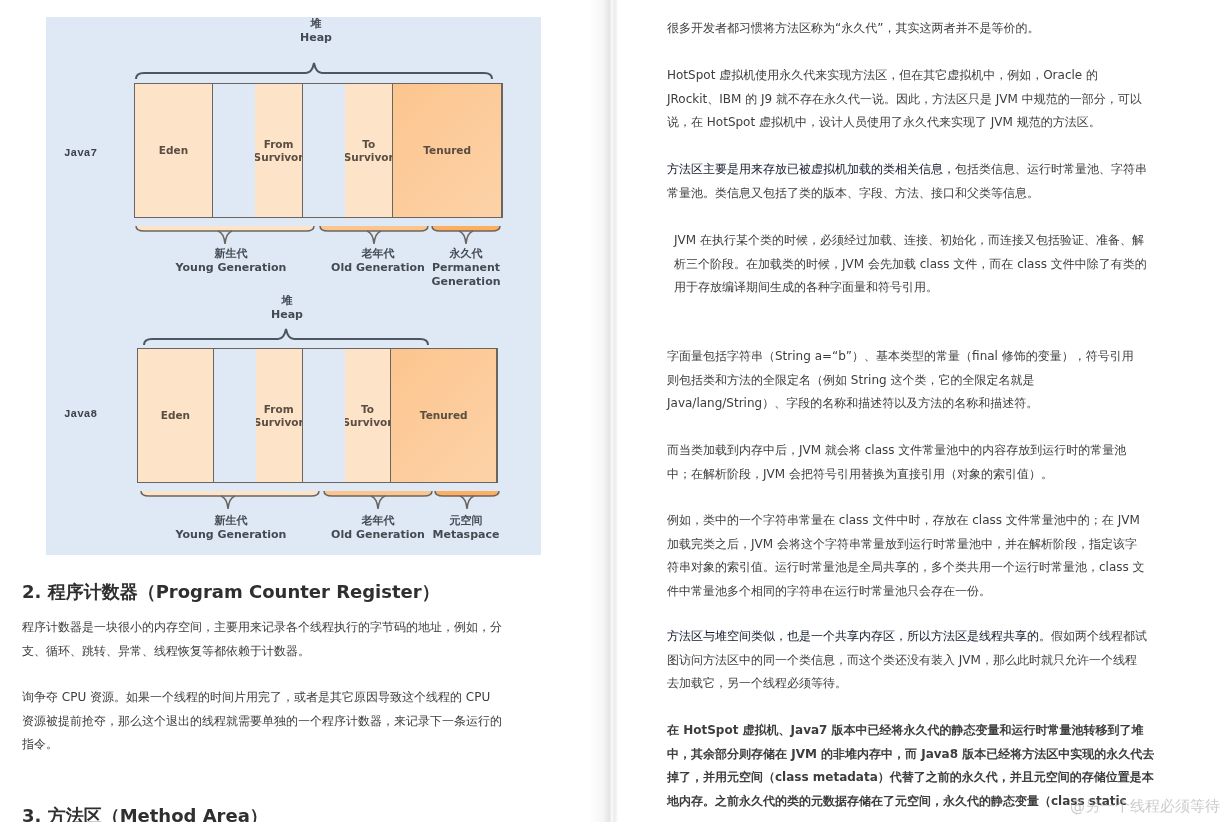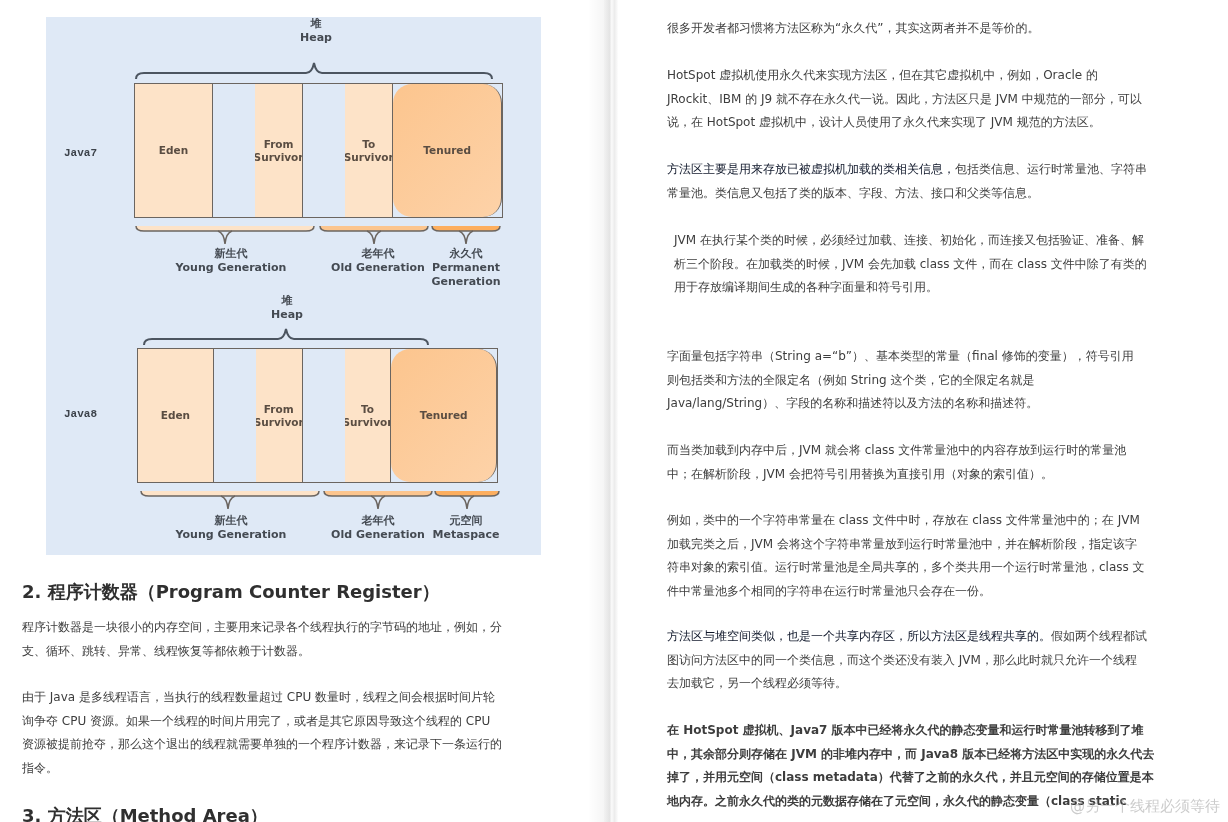--- a/index.html
+++ b/index.html
@@ -39,21 +39,21 @@
     }
     .cell {
       border-right: 1.5px solid #6b6560; box-sizing: border-box;
       display: flex; align-items: center; justify-content: center;
       text-align: center; font-weight: bold; font-size: 10.5px; color: #5a4d42;
       line-height: 13px; overflow: hidden;
     }
     .cell:last-child { border-right: none; }
     .c-young { background: #fde3c8; }
     .c-surv { background: #fde3c8; margin-left: 42px; }
-    .c-old { background: linear-gradient(135deg, #fcc58e, #fdd2a8); border-radius: 19px; }
+    .c-old { background: linear-gradient(135deg, #fcc58e, #fdd2a8); }
     .c-perm { background: linear-gradient(135deg, #fdae5e, #fcb56f); }
     .brace { position: absolute; }
 
     
     .txt {
       position: absolute; font-size: 12px; line-height: 23.5px; color: #3d3d3d;
       font-family: "DejaVu Sans", sans-serif;
     }
     .txt .hl { color: #0f172a; margin-top: 48px; }
     .h3 {
@@ -183,21 +183,20 @@
   </div>
 
   <div class="h3" style="left:22px; top:580px;">2. 程序计数器（Program Counter Register）</div>
 
   <div class="txt" style="left:22px; top:616px; width:570px;">
     <div>程序计数器是一块很小的内存空间，主要用来记录各个线程执行的字节码的地址，例如，分</div>
     <div>支、循环、跳转、异常、线程恢复等都依赖于计数器。</div>
   </div>
 
   <div class="txt" style="left:22px; top:686px; width:570px;">
-    <div>由于 Java 是多线程语言，当执行的线程数量超过 CPU 数量时，线程之间会根据时间片轮</div>
     <div>询争夺 CPU 资源。如果一个线程的时间片用完了，或者是其它原因导致这个线程的 CPU</div>
     <div>资源被提前抢夺，那么这个退出的线程就需要单独的一个程序计数器，来记录下一条运行的</div>
     <div>指令。</div>
   </div>
 
   <div class="h3" style="left:22px; top:804px;">3. 方法区（Method Area）</div>
 </div>
 
 <div class="shadow-left"></div>
 <div class="gutter"></div>

